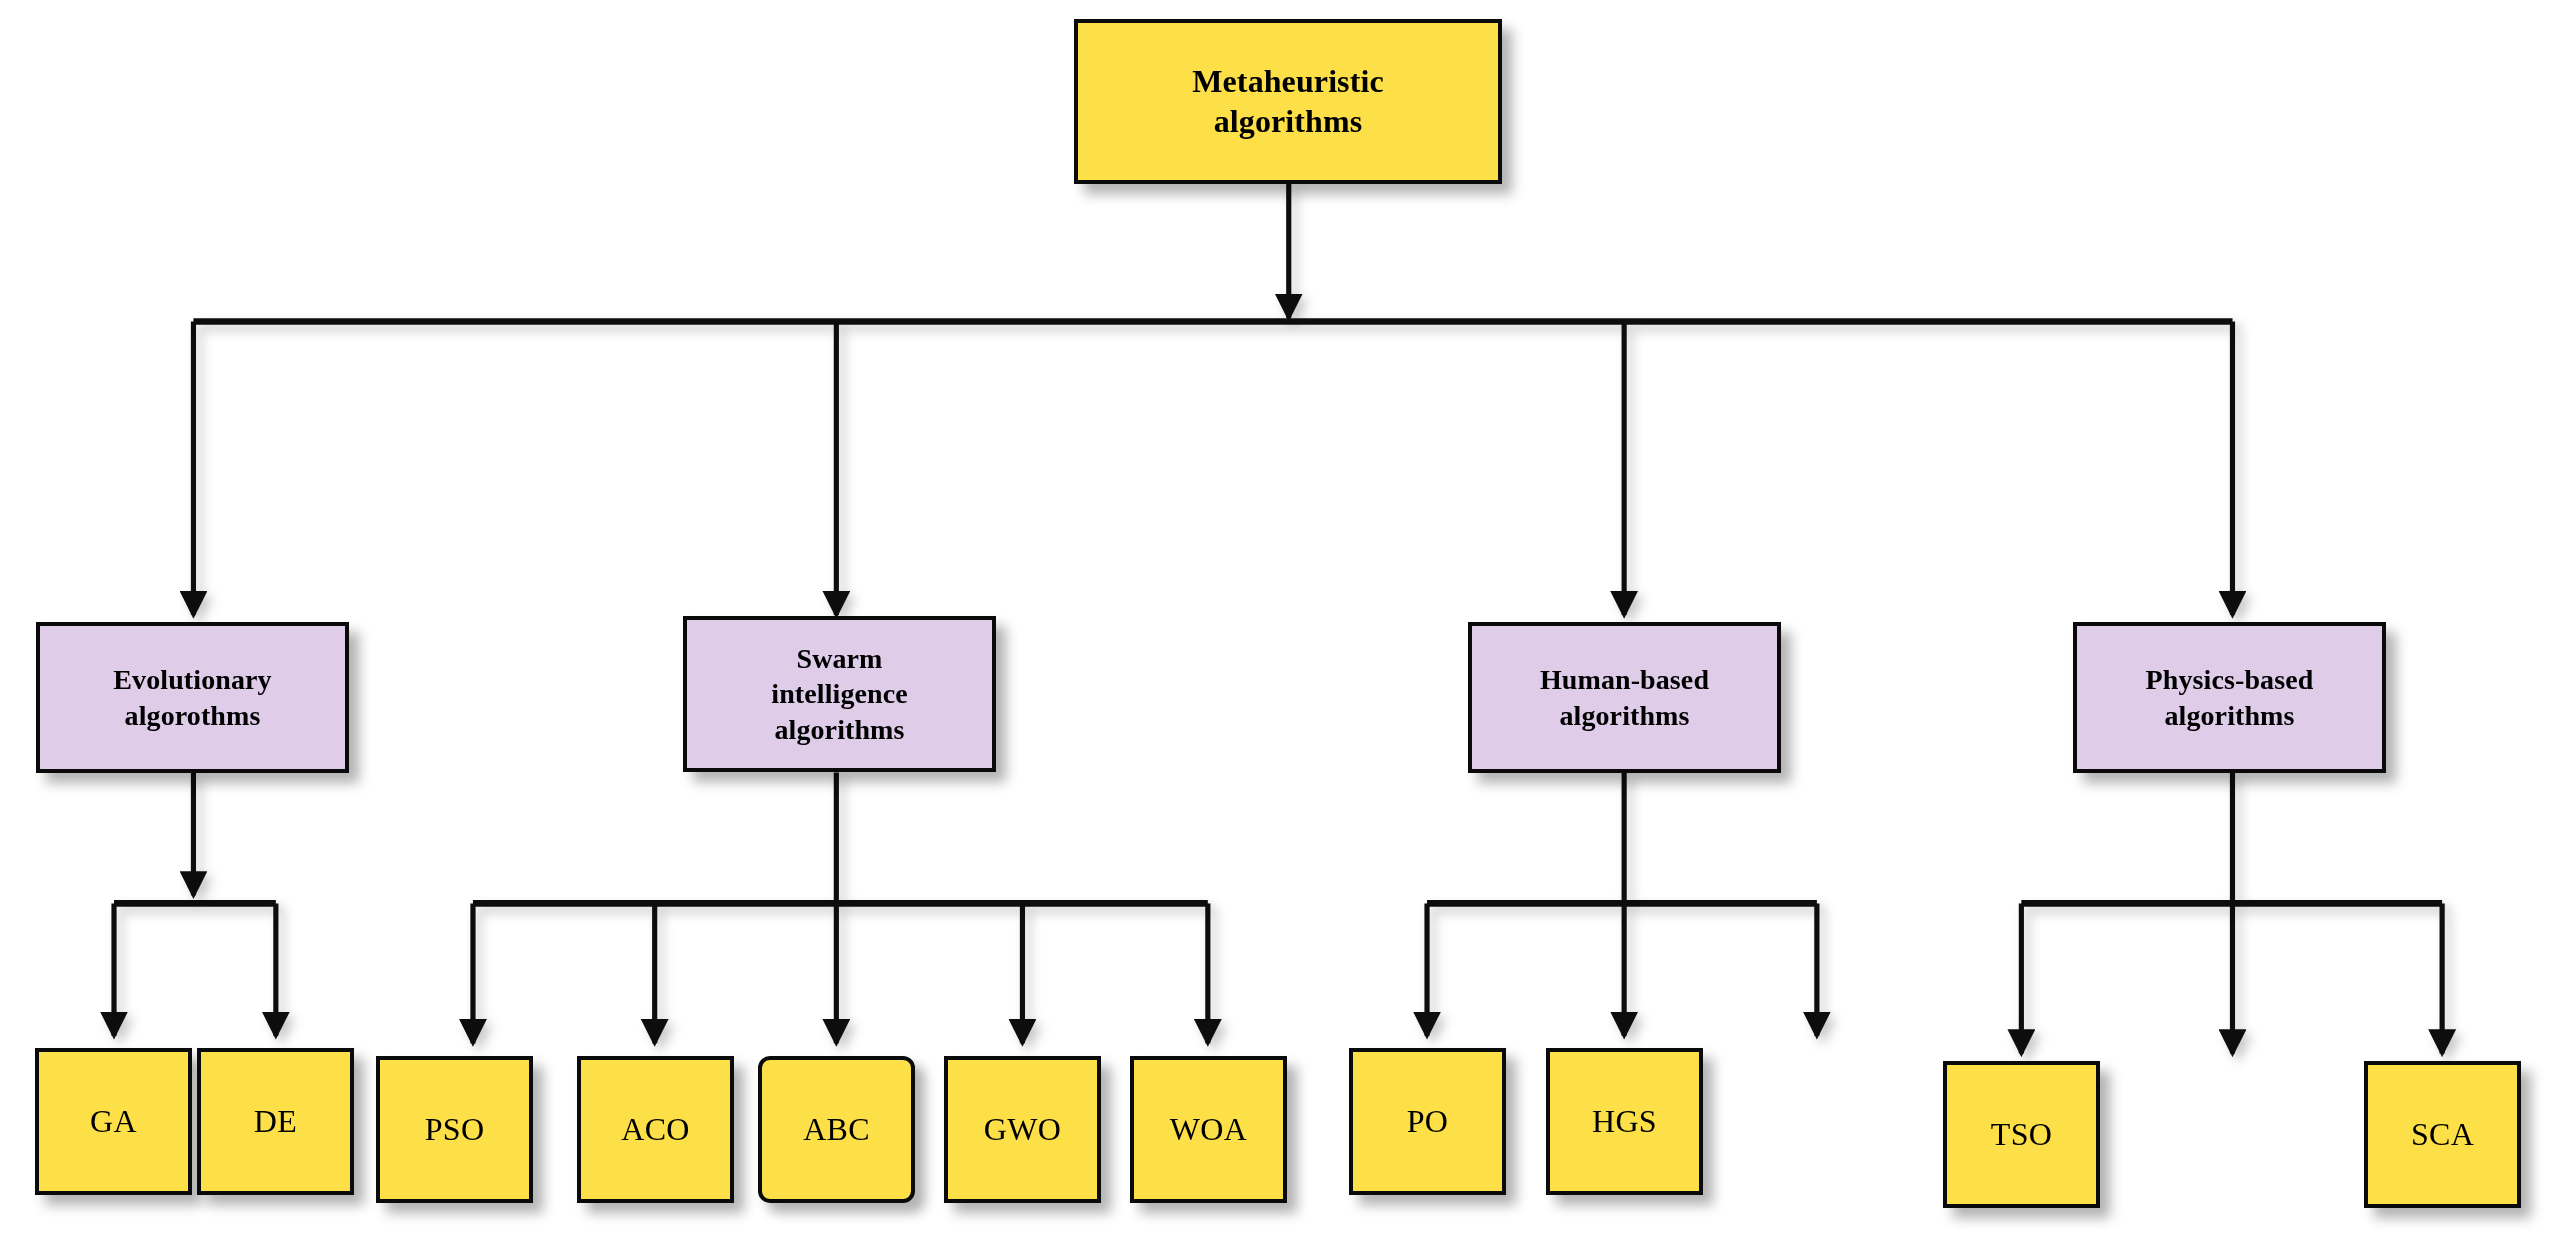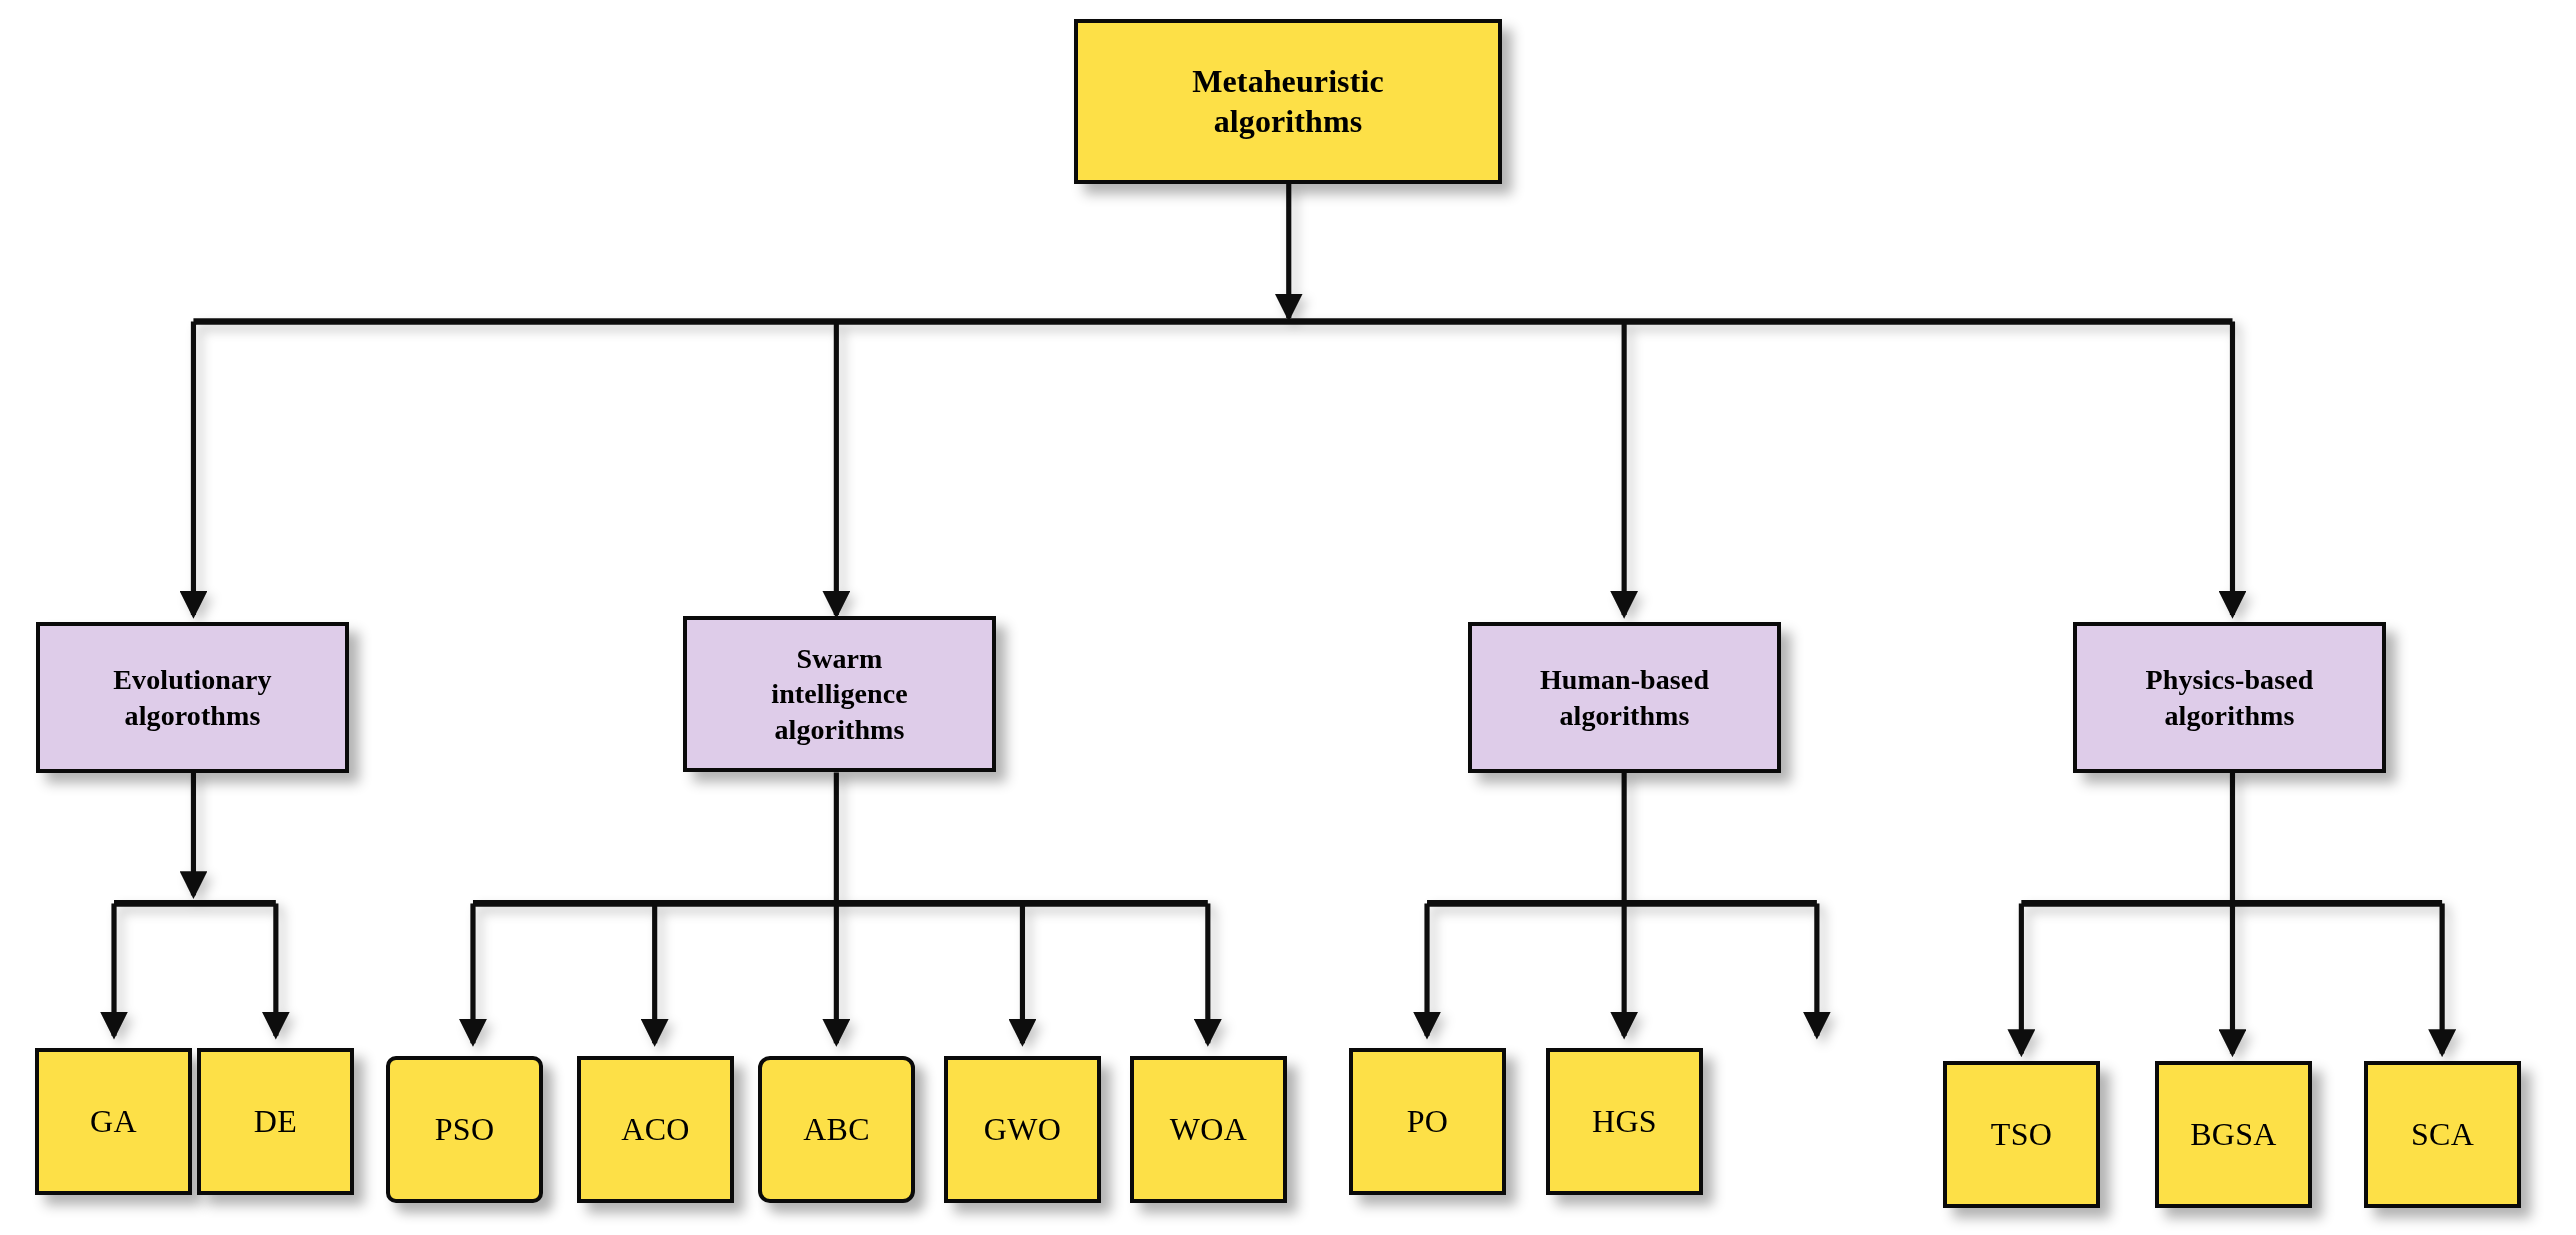--- a/index.html
+++ b/index.html
@@ -142,21 +142,21 @@
 algorithms</span>
   </div>
 
   <div class="node node-leaf" style="left:35px; top:1048px; width:157px; height:147px;">
     <span class="node-label">GA</span>
   </div>
   <div class="node node-leaf" style="left:197px; top:1048px; width:157px; height:147px;">
     <span class="node-label">DE</span>
   </div>
 
-  <div class="node node-leaf" style="left:386px; top:1056px; width:157px; height:147px;border-radius:10px;">
+  <div class="node node-leaf" style="left:376px; top:1056px; width:157px; height:147px;">
     <span class="node-label">PSO</span>
   </div>
   <div class="node node-leaf" style="left:577px; top:1056px; width:157px; height:147px;">
     <span class="node-label">ACO</span>
   </div>
   <div class="node node-leaf" style="left:758px; top:1056px; width:157px; height:147px;border-radius:12px;">
     <span class="node-label">ABC</span>
   </div>
   <div class="node node-leaf" style="left:1130px; top:1056px; width:157px; height:147px;">
     <span class="node-label">WOA</span>
@@ -168,21 +168,18 @@
   <div class="node node-leaf" style="left:1349px; top:1048px; width:157px; height:147px;">
     <span class="node-label">PO</span>
   </div>
   <div class="node node-leaf" style="left:1546px; top:1048px; width:157px; height:147px;">
     <span class="node-label">HGS</span>
   </div>
 
   <div class="node node-leaf" style="left:1943px; top:1061px; width:157px; height:147px;">
     <span class="node-label">TSO</span>
   </div>
-  <div class="node node-leaf" style="left:2155px; top:1061px; width:157px; height:147px;">
-    <span class="node-label">BGSA</span>
-  </div>
   <div class="node node-leaf" style="left:2364px; top:1061px; width:157px; height:147px;">
     <span class="node-label">SCA</span>
   </div>
 
 </div>
 
 
 </body></html>

